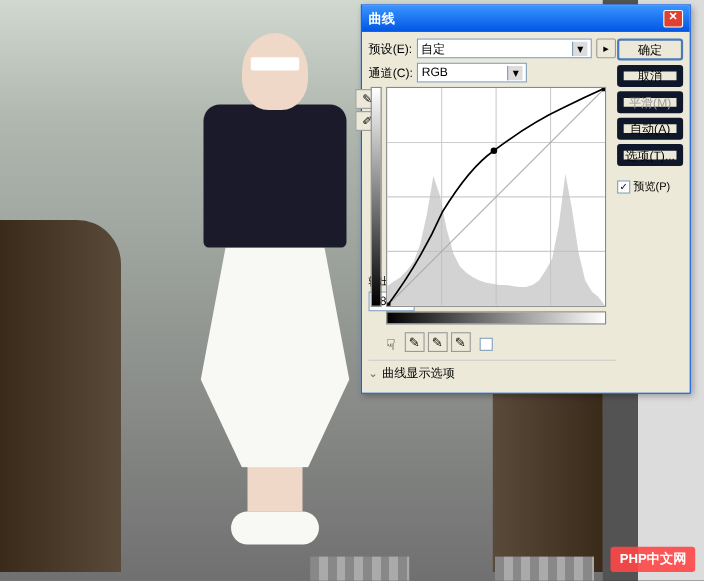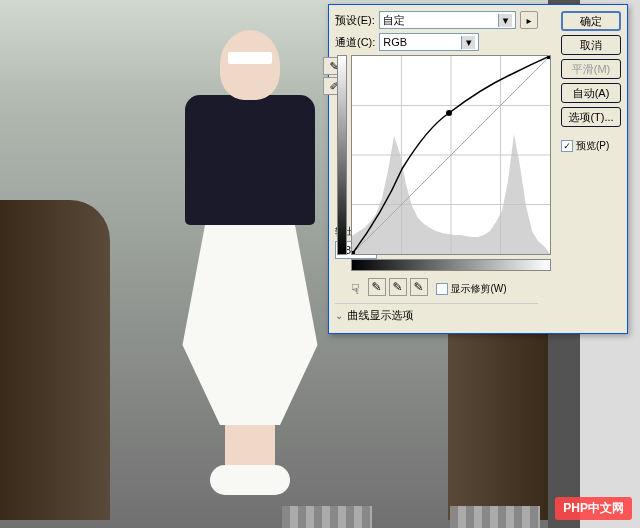--- a/index.html
+++ b/index.html
@@ -91,21 +91,21 @@
       border-radius: 2px;
       color: #fff;
       font-size: 10px;
       line-height: 12px;
       text-align: center;
       cursor: pointer;
     }
     .dialog-body {
       display: flex;
       padding: 6px;
-      gap: 23px;
+      gap: 1px;
     }
     .left-col { flex: 1; min-width: 0; }
     .right-col { width: 60px; display: flex; flex-direction: column; gap: 4px; }
     
     .row { display: flex; align-items: center; gap: 4px; margin-bottom: 4px; }
     .label { font-size: 11px; color: #000; white-space: nowrap; }
     .select {
       flex: 1;
       height: 18px;
       background: #fff;
@@ -194,21 +194,21 @@
       display: flex;
       align-items: center;
       justify-content: center;
     }
     .checkbox-row { display: flex; align-items: center; gap: 3px; font-size: 10px; margin-top: 4px; }
     .checkbox { width: 12px; height: 12px; background: #fff; border: 1px solid #7f9db9; display: flex; align-items: center; justify-content: center; font-size: 9px; }
     
     .btn {
       height: 20px;
       background: #ece9d8;
-      border: 1px solid #0f172a;
+      border: 6px solid #0f172a;
       border-radius: 3px;
       font-size: 11px;
       display: flex;
       align-items: center;
       justify-content: center;
       cursor: pointer;
     }
     .btn.primary { border: 2px solid #4a7abc; }
     .btn.disabled { color: #999; text-align: right; }
     
@@ -255,20 +255,27 @@
       <div class="legs"></div>
       <div class="shoes"></div>
     </div>
   </div>
 </div>
 
 <div class="side-panel"></div>
 <div class="side-light"></div>
 
 <div class="dialog">
+  <div class="titlebar">
+    <span>曲线</span>
+    <div class="titlebar-spacer"></div>
+    <div class="titlebar-close">
+      <span>✕</span>
+    </div>
+  </div>
   <div class="dialog-body">
     <div class="left-col">
       <div class="row">
         <span class="label">预设(E):</span>
         <div class="select">
           <span>自定</span>
           <span class="select-arrow">▾</span>
         </div>
         <div class="tiny-btn">
           <span>▸</span>
@@ -328,21 +335,20 @@
           </div>
           <div class="eyedropper">
             <span>✎</span>
           </div>
           <div class="eyedropper">
             <span>✎</span>
           </div>
         </div>
         <div class="checkbox-row">
           <div class="checkbox"></div>
-          <span>显示修剪(W)</span>
         </div>
       </div>
 
       <div class="expand-row">
         <span class="expand-chevron">⌄</span>
         <span>曲线显示选项</span>
       </div>
     </div>
 
     <div class="right-col">

